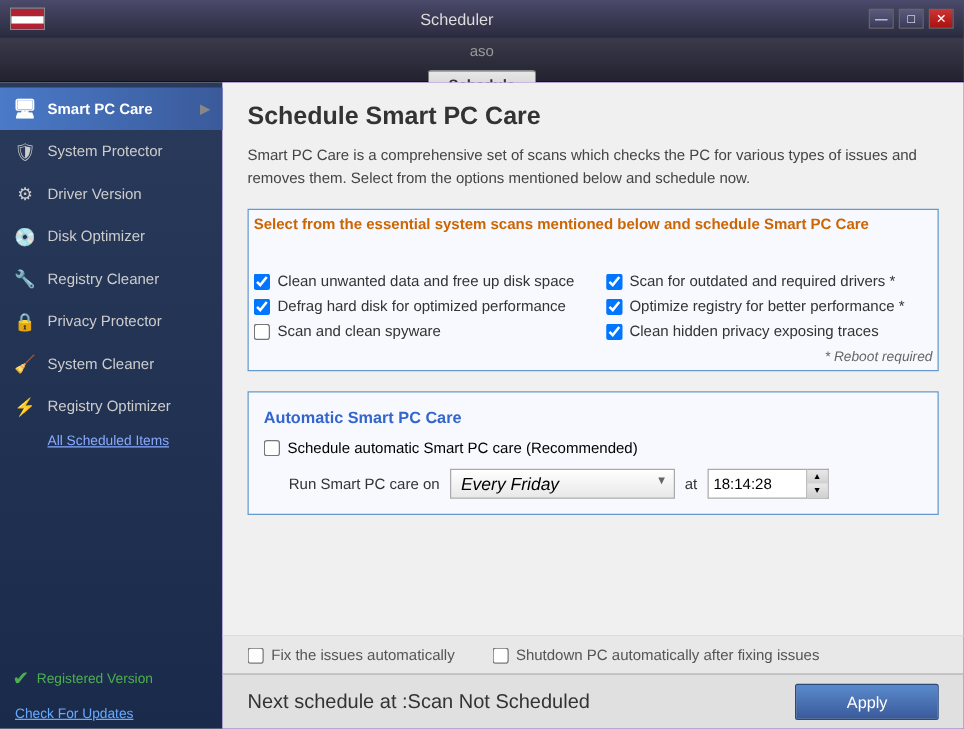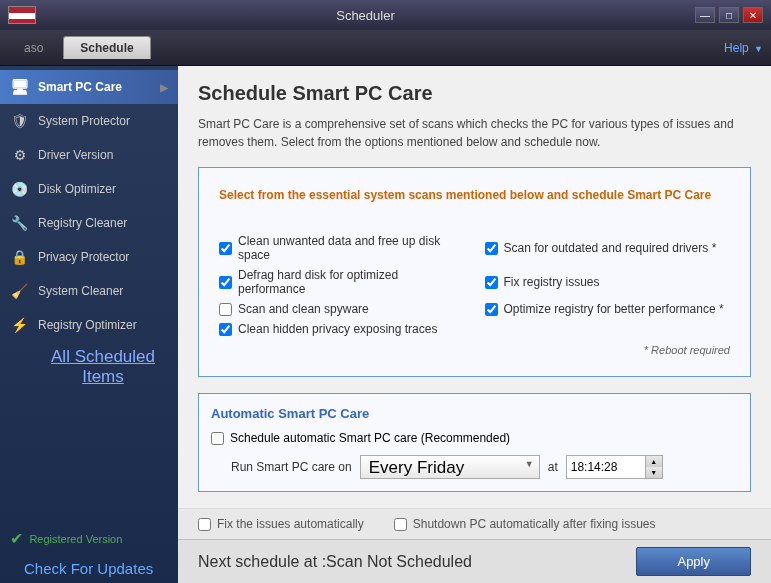--- a/index.html
+++ b/index.html
@@ -25,20 +25,21 @@
 
     
     .menu-bar {
       background: linear-gradient(to bottom, #3a3a4a, #222230);
       height: 36px;
       display: flex;
       align-items: center;
       padding: 0 8px;
       gap: 4px;
       border-bottom: 1px solid #111;
+      flex-direction: column;
     }
     .menu-tab {
       padding: 4px 16px;
       color: #aaa;
       cursor: pointer;
       font-size: 12px;
       border-radius: 3px 3px 0 0;
     }
     .menu-tab.aso { color: #999; }
     .menu-tab.active {
@@ -85,23 +86,24 @@
     .registered-badge {
       display: flex;
       align-items: center;
       gap: 6px;
       color: #4caf50;
       font-size: 11px;
       padding: 6px 10px;
     }
     .check-updates {
       color: #6af;
-      font-size: 15px;
-      padding: 6px 24px;
-      cursor: pointer;
+      font-size: 11px;
+      padding: 6px 12px;
+      cursor: pointer;
+      text-decoration: underline;
     }
 
     
     .content {
       flex: 1;
       background: #f0f0f0;
       padding: 16px 20px;
       overflow-y: auto;
     }
     .content-title {
@@ -114,21 +116,21 @@
       font-size: 12px;
       color: #444;
       margin-bottom: 16px;
       line-height: 1.5;
     }
 
     
     .selection-box {
       border: 1px solid #6699cc;
       background: #f8f8ff;
-      padding: 20px;
+      padding: 4px;
       margin-bottom: 16px;
     }
     .selection-title {
       color: #cc6600;
       font-size: 12px;
       font-weight: bold;
       margin-bottom: 10px;
     }
     .checkboxes-grid {
       display: grid;
@@ -179,25 +181,26 @@
       font-size: 12px;
       padding-left: 20px;
     }
     .run-on-label { color: #333; }
     .dropdown-select {
       width: 180px;
       height: 24px;
       border: 1px solid #aaa;
       background: linear-gradient(to bottom, #fff, #e8e8e8);
       padding: 0 8px;
-      font-size: 17px;
+      font-size: 14px;
       appearance: none;
       -webkit-appearance: none;
       cursor: pointer;
       position: relative;
+      font-style: italic;
     }
     .dropdown-wrapper {
       position: relative;
       display: inline-block;
     }
     .dropdown-wrapper::after {
       content: '▼';
       position: absolute;
       right: 6px;
       top: 4px;
@@ -270,25 +273,24 @@
       color: #fff;
       border: 1px solid #2a4a7a;
       padding: 6px 40px;
       font-size: 13px;
       cursor: pointer;
       border-radius: 2px;
     }
 
     .sidebar-all-items {
       color: #88aaff;
-      font-size: 17px;
+      font-size: 11px;
       padding: 5px 10px 5px 38px;
       cursor: pointer;
       text-decoration: underline;
-      text-align: center;
     }
 
     .sidebar-flex {
       display: flex;
       flex-direction: column;
       height: 100%;
     }
     .sidebar-nav { flex: 1; }
   </style>
 </head>
@@ -398,30 +400,26 @@
           </div>
           <div class="checkbox-item">
             <input type="checkbox" checked="" id="cb2" style="">
             <label for="cb2">Scan for outdated and required drivers *</label>
           </div>
           <div class="checkbox-item">
             <input type="checkbox" checked="" id="cb3" style="">
             <label for="cb3">Defrag hard disk for optimized performance</label>
           </div>
           <div class="checkbox-item">
-            <input type="checkbox" checked="" id="cb4" style="">
-            <label for="cb4">Fix registry issues</label>
+            <input type="checkbox" checked="" id="cb6" style="">
+            <label for="cb6">Optimize registry for better performance *</label>
           </div>
           <div class="checkbox-item">
             <input type="checkbox" id="cb5" style="">
             <label for="cb5">Scan and clean spyware</label>
-          </div>
-          <div class="checkbox-item">
-            <input type="checkbox" checked="" id="cb6" style="">
-            <label for="cb6">Optimize registry for better performance *</label>
           </div>
           <div class="checkbox-item">
             <input type="checkbox" checked="" id="cb7" style="">
             <label for="cb7">Clean hidden privacy exposing traces</label>
           </div>
         </div>
         <div class="reboot-note">* Reboot required</div>
       </div>
 
       <div class="auto-section">

